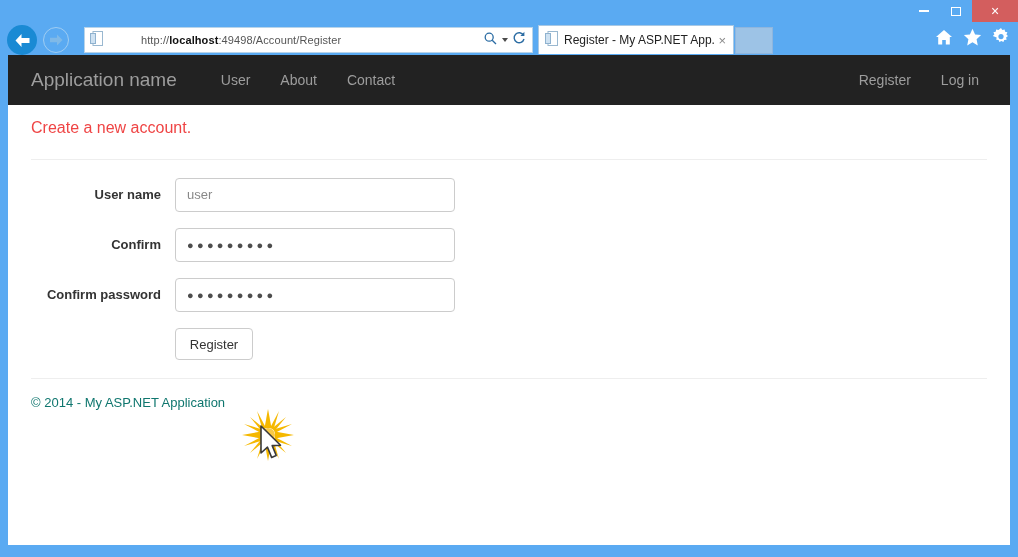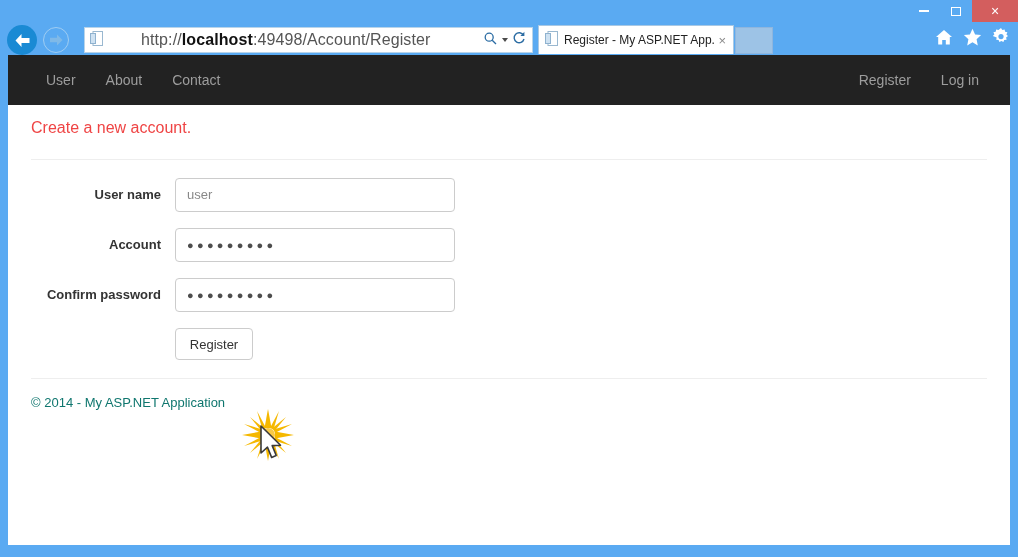--- a/index.html
+++ b/index.html
@@ -106,21 +106,21 @@
     background: #ffffff;
     border: 1px solid #b8d4ea;
     box-sizing: border-box;
     display: flex;
     align-items: center;
     padding: 0 4px 0 5px;
   }
   .addr-doc-icon { flex: 0 0 auto; margin-right: 6px; }
   .addr-url {
     flex: 1 1 auto;
-    font-size: 16px;
+    font-size: 11px;
     color: #555;
     white-space: nowrap;
     overflow: hidden;
     letter-spacing: 0.1px;
     padding-left: 32px;
   }
   .addr-url b { color: #111; font-weight: bold; }
   .addr-tools {
     flex: 0 0 auto;
     display: flex;
@@ -410,20 +410,21 @@
       </span>
       <span class="tab-title">Register - My ASP.NET App...</span>
       <span class="tab-close">×</span>
     </div>
     <div class="tab-new"></div>
   </div>
 
   <div class="viewport">
 
     <div class="navbar">
+      <span class="brand">Application name</span>
       <span class="nav-links">
         <span class="nav-link">User</span>
         <span class="nav-link">About</span>
         <span class="nav-link">Contact</span>
       </span>
       <span class="nav-right">
         <span class="nav-link">Register</span>
         <span class="nav-link">Log in</span>
       </span>
     </div>
@@ -433,21 +434,21 @@
       <hr class="hr">
 
       <div class="form">
 
         <div class="form-row">
           <div class="form-label">User name</div>
           <div class="form-control placeholder-text">user</div>
         </div>
 
         <div class="form-row">
-          <div class="form-label">Account</div>
+          <div class="form-label">Confirm</div>
           <div class="form-control">
             <span class="pw-dots">●●●●●●●●●</span>
           </div>
         </div>
 
         <div class="form-row">
           <div class="form-label">Confirm password</div>
           <div class="form-control">
             <span class="pw-dots">●●●●●●●●●</span>
           </div>

